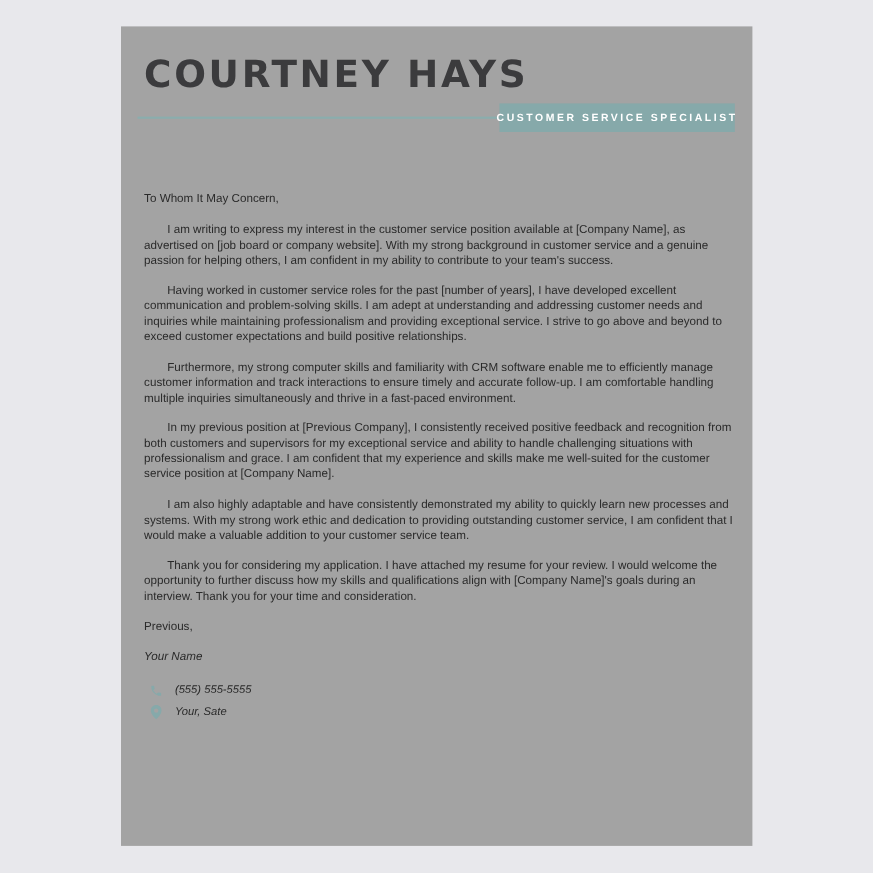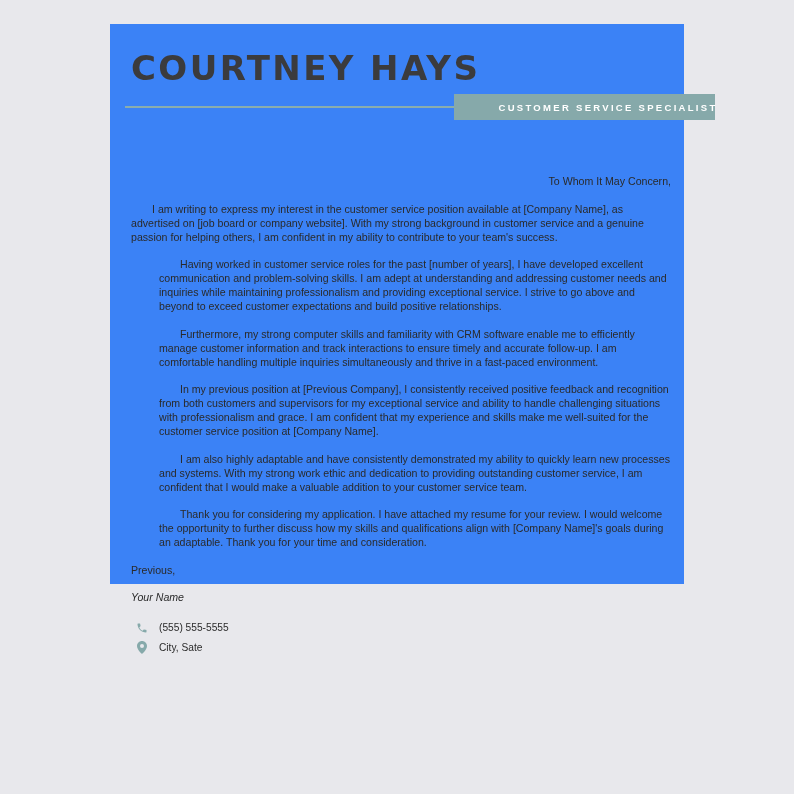--- a/index.html
+++ b/index.html
@@ -6,22 +6,22 @@
   body {
     width: 794px; height: 794px;
     background: #e8e8ec;
     position: relative;
     overflow: hidden;
     font-family: "Liberation Sans", "DejaVu Sans", sans-serif;
   }
   .page {
     position: absolute;
     left: 110px; top: 24px;
-    width: 574px; height: 560px;
-    background: #3b82f6;
+    width: 574px; height: 745px;
+    background: #a3a3a3;
   }
   .name {
     position: absolute;
     left: 21px; top: 24px;
     font-family: "DejaVu Sans", "Liberation Sans", sans-serif;
     font-size: 34px;
     font-weight: bold;
     letter-spacing: 2.4px;
     color: #3b3b3d;
     margin: 0;
@@ -38,40 +38,40 @@
     position: absolute;
     left: 344px; top: 70px;
     width: 214px; height: 26px;
     background: #86a9aa;
     color: #ffffff;
     font-size: 9.5px;
     font-weight: bold;
     letter-spacing: 2.3px;
     display: flex; align-items: center; justify-content: center;
     white-space: nowrap;
-    padding-left: 47px;
   }
   .letter {
     position: absolute;
     left: 21px; top: 150px;
     width: 540px;
     font-size: 10.6px;
     line-height: 14px;
     color: #2a2a2a;
   }
   .letter p { margin: 0 0 13.5px 0; }
-  .letter p.indent { text-indent: 21px; margin-left: 28px; }
-  .salutation { margin: 0; text-align: right; }
+  .letter p.indent { text-indent: 21px; }
+  .salutation { margin: 0; }
   .first-para { margin: 0 0 13.5px 0 !important; }
   .closing { margin: 0 0 12px 0; }
   .signer { margin: 0 0 4px 0; font-style: italic; }
   .contact { list-style: none; margin: 0; padding: 0; }
   .contact li {
     display: flex; align-items: center;
     height: 20px;
+    font-style: italic;
   }
   .contact .icon {
     width: 14px; height: 14px;
     margin-left: 4px;
     margin-right: 10px;
     display: inline-flex; align-items: center; justify-content: center;
   }
   .contact .icon svg { display: block; }
   .contact .txt { font-size: 10.2px; color: #2a2a2a; }
 </style>
@@ -83,36 +83,36 @@
   <div class="rule"></div>
   <div class="title-badge">CUSTOMER SERVICE SPECIALIST</div>
 
   <div class="letter">
     <p class="salutation">To Whom It May Concern,</p>
     <p class="indent first-para">I am writing to express my interest in the customer service position available at [Company Name], as advertised on [job board or company website]. With my strong background in customer service and a genuine passion for helping others, I am confident in my ability to contribute to your team's success.</p>
     <p class="indent">Having worked in customer service roles for the past [number of years], I have developed excellent communication and problem-solving skills. I am adept at understanding and addressing customer needs and inquiries while maintaining professionalism and providing exceptional service. I strive to go above and beyond to exceed customer expectations and build positive relationships.</p>
     <p class="indent">Furthermore, my strong computer skills and familiarity with CRM software enable me to efficiently manage customer information and track interactions to ensure timely and accurate follow-up. I am comfortable handling multiple inquiries simultaneously and thrive in a fast-paced environment.</p>
     <p class="indent">In my previous position at [Previous Company], I consistently received positive feedback and recognition from both customers and supervisors for my exceptional service and ability to handle challenging situations with professionalism and grace. I am confident that my experience and skills make me well-suited for the customer service position at [Company Name].</p>
     <p class="indent">I am also highly adaptable and have consistently demonstrated my ability to quickly learn new processes and systems. With my strong work ethic and dedication to providing outstanding customer service, I am confident that I would make a valuable addition to your customer service team.</p>
-    <p class="indent">Thank you for considering my application. I have attached my resume for your review. I would welcome the opportunity to further discuss how my skills and qualifications align with [Company Name]'s goals during an adaptable. Thank you for your time and consideration.</p>
+    <p class="indent">Thank you for considering my application. I have attached my resume for your review. I would welcome the opportunity to further discuss how my skills and qualifications align with [Company Name]'s goals during an interview. Thank you for your time and consideration.</p>
     <p class="closing">Previous,</p>
     <p class="signer">Your Name</p>
 
     <ul class="contact">
       <li>
         <span class="icon">
           <svg width="12" height="12" viewBox="0 0 24 24">
               <path fill="#86a9aa" d="M6.6 10.8c1.4 2.8 3.8 5.1 6.6 6.6l2.2-2.2c.3-.3.7-.4 1-.2 1.1.4 2.3.6 3.6.6.6 0 1 .4 1 1V20c0 .6-.4 1-1 1C10.6 21 3 13.4 3 4c0-.6.4-1 1-1h3.5c.6 0 1 .4 1 1 0 1.3.2 2.5.6 3.6.1.3 0 .7-.2 1L6.6 10.8z"></path>
             </svg>
         </span>
         <span class="txt">(555) 555-5555</span>
       </li>
       <li>
         <span class="icon">
           <svg width="10" height="13" viewBox="0 0 20 26">
               <path fill="#86a9aa" d="M10 0C4.5 0 0 4.5 0 10c0 7.5 10 16 10 16s10-8.5 10-16C20 4.5 15.5 0 10 0zm0 14a4 4 0 1 1 0-8 4 4 0 0 1 0 8z"></path>
             </svg>
         </span>
-        <span class="txt">City, Sate</span>
+        <span class="txt">Your, Sate</span>
       </li>
     </ul>
   </div>
 </div>
 
 </body></html>

